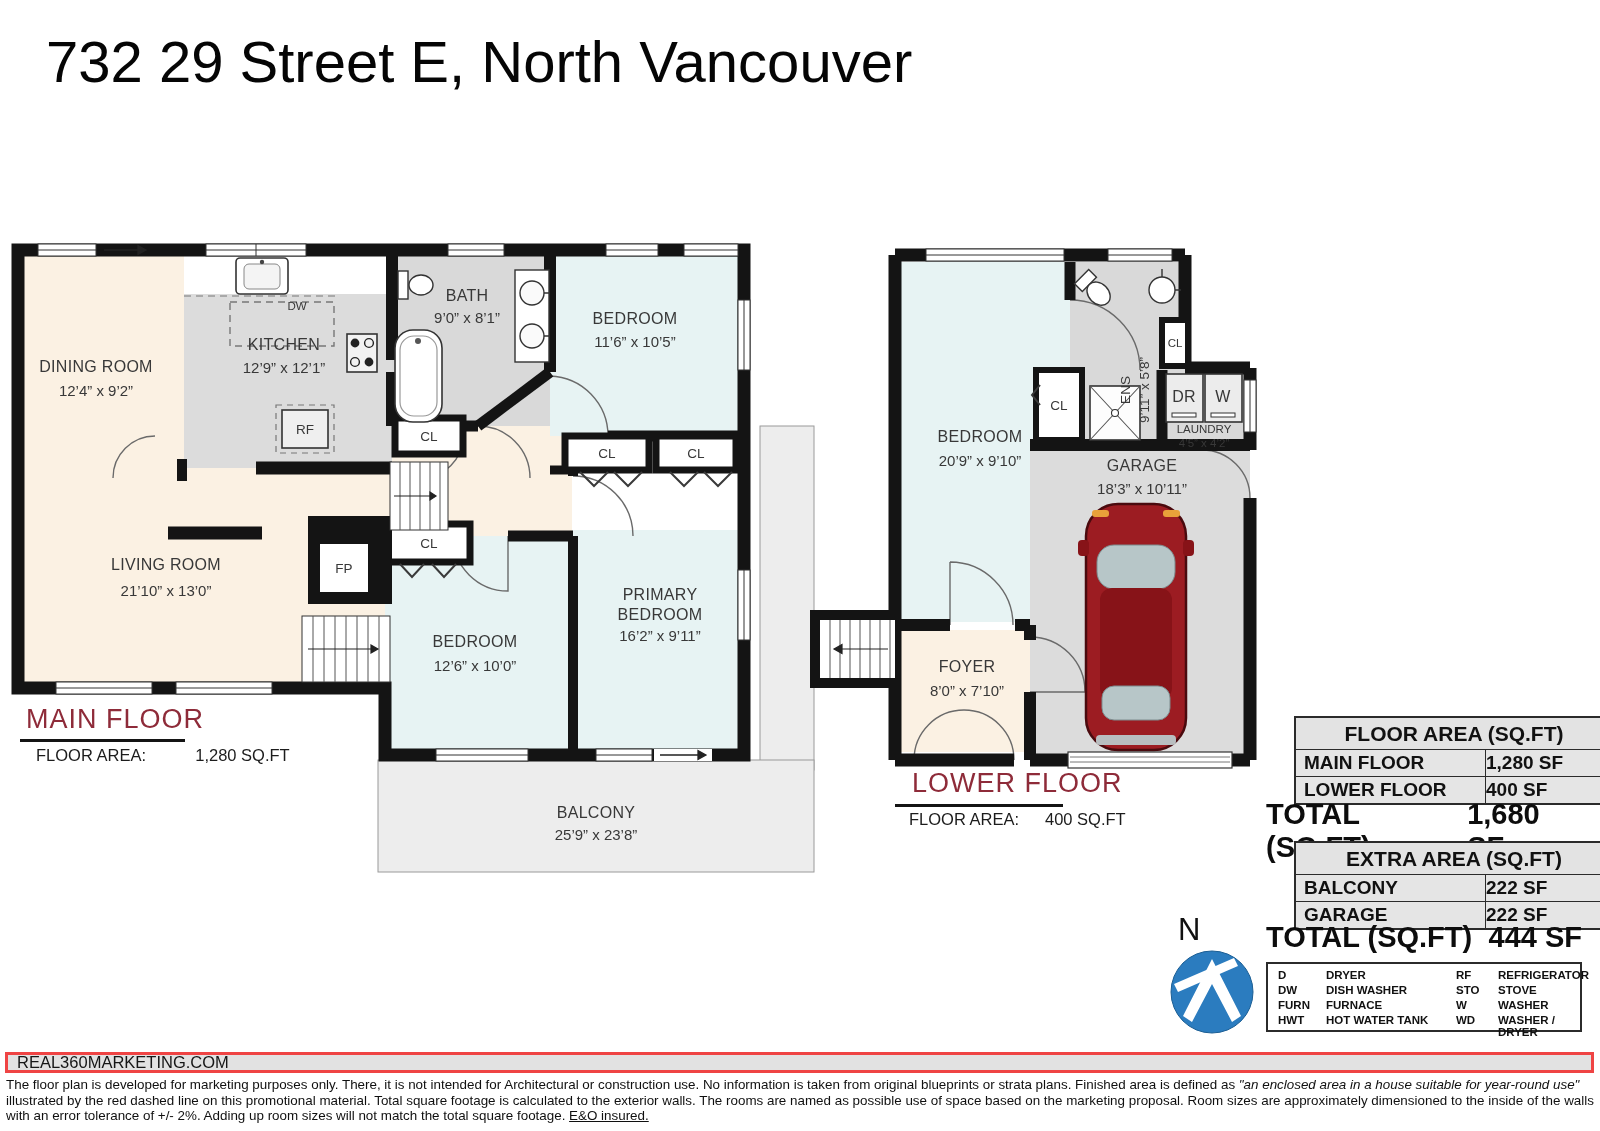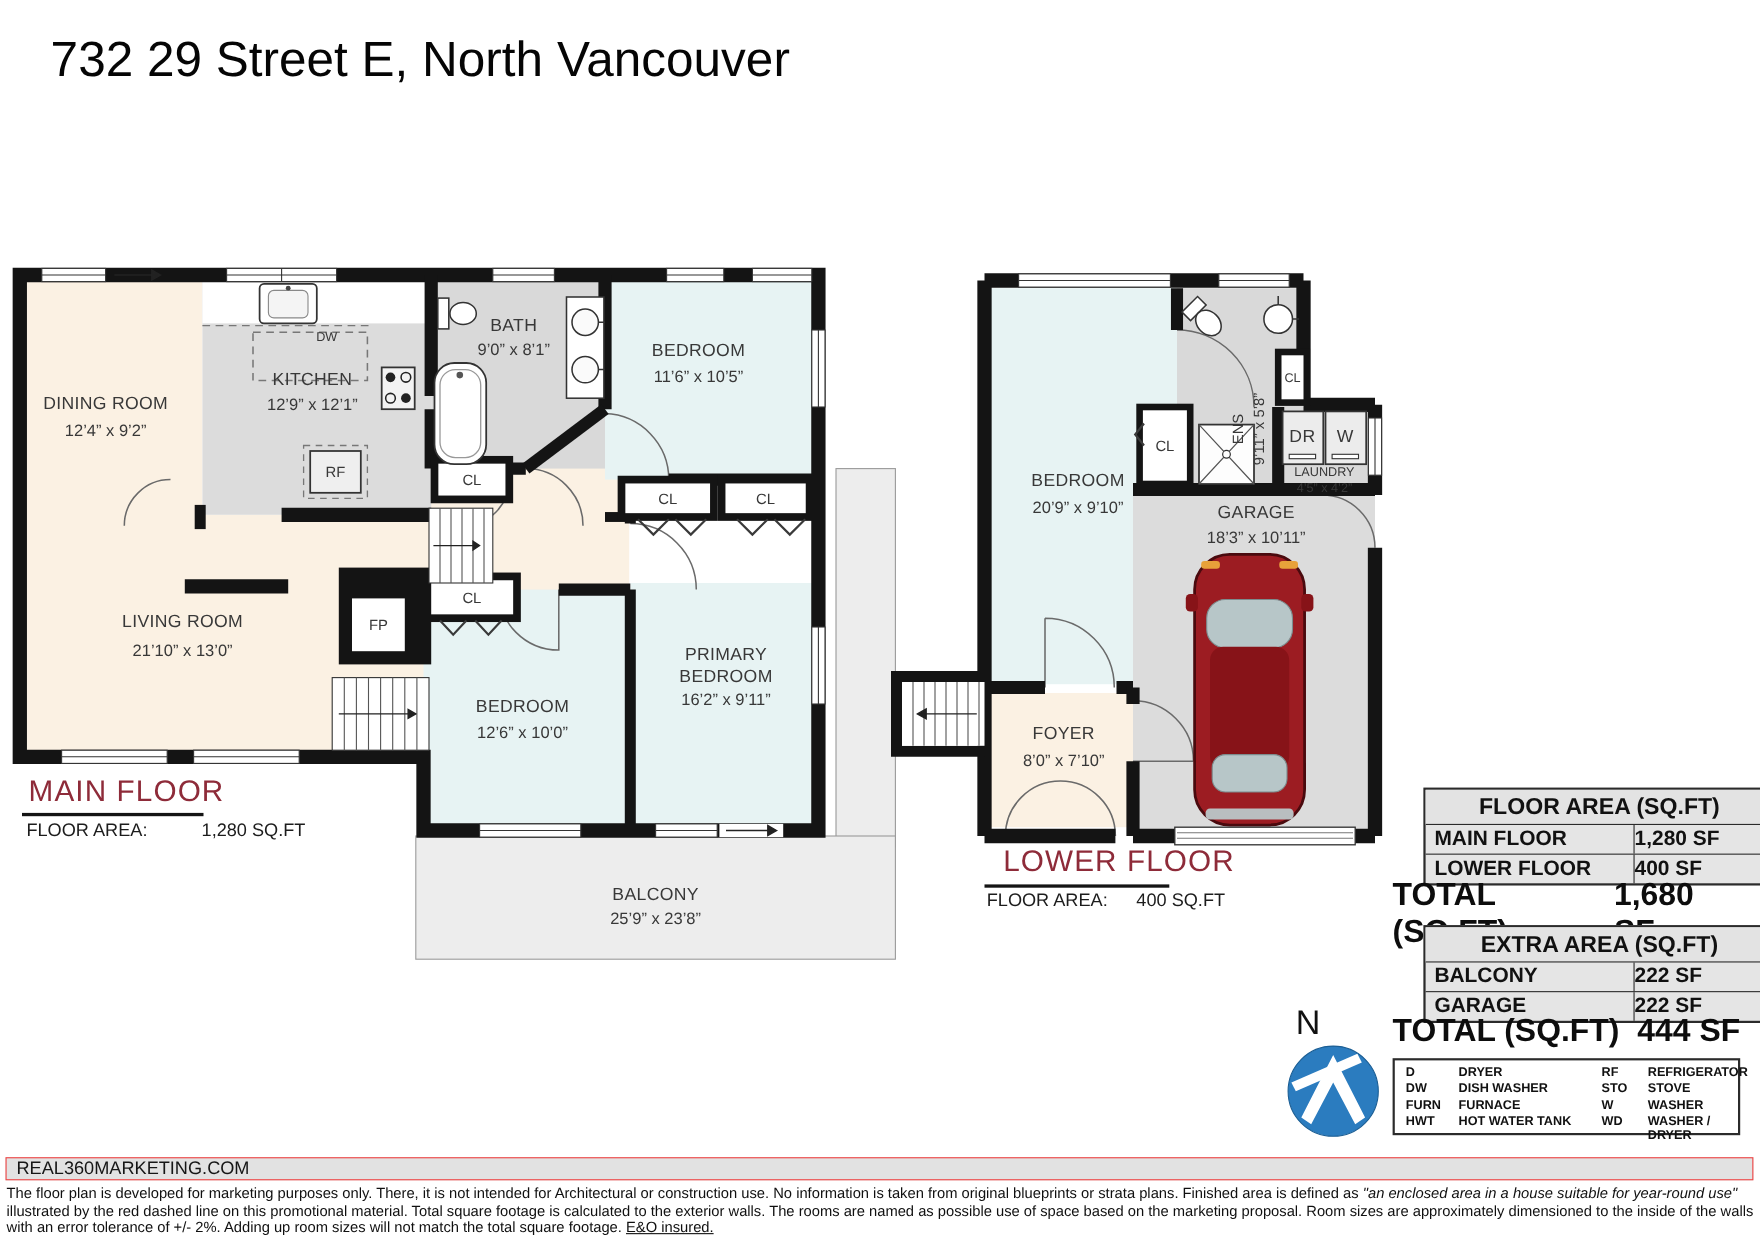--- a/index.html
+++ b/index.html
@@ -1,39 +1,39 @@
 <!DOCTYPE html>
 <html><head>
 <meta charset="utf-8">
 <style>
   html,body{margin:0;padding:0;}
   body{
     width:1600px;height:1131px;position:relative;background:#fff;
     font-family:"Liberation Sans", sans-serif;color:#222;overflow:hidden;
   }
   .abs{position:absolute;}
-  #title{left:46px;top:28px;font-size:45px;font-weight:500;color:#050505;letter-spacing:0px;}
+  #title{left:46px;top:28px;font-size:58px;font-weight:500;color:#050505;letter-spacing:0px;}
   
   .floor-name{font-size:27px;color:#8e2b39;letter-spacing:1px;font-weight:500;}
   .floor-underline{height:3px;background:#141414;}
-  .floor-area-line{font-size:16.5px;color:#1c1c1c;font-weight:500;}
+  .floor-area-line{font-size:16.5px;color:#1c1c1c;font-weight:500;margin-left:12px;}
   
   .area-table{left:1294px;width:316px;border:2px solid #2b2b2b;background:#e5e5e5;font-weight:600;}
   .area-table .hdr{background:#e3e3e3;border-bottom:1px solid #2b2b2b;text-align:center;font-size:21px;padding:4px 0 3px 0;color:#111;}
   .area-table .row{display:flex;border-bottom:1px solid #2b2b2b;font-size:19px;color:#111;}
   .area-table .row:last-child{border-bottom:none;}
   .area-table .row .lbl{flex:1;padding:2px 6px 2px 8px;border-right:1px solid #2b2b2b;}
   .area-table .row .val{width:118px;text-align:left;padding:2px 8px 2px 0;}
   .total-line{left:1266px;width:316px;display:flex;justify-content:space-between;font-size:29px;color:#0d0d0d;font-weight:600;}
   
   #legend{left:1266px;top:962px;width:316px;height:70px;border:2px solid #2b2b2b;background:#fff;
     display:grid;grid-template-columns:48px 130px 42px auto;grid-auto-rows:15px;
     padding:5px 0 0 10px;font-size:11.5px;color:#111;font-weight:600;box-sizing:border-box;}
   
-  #footer-bar{left:5px;top:1052px;width:1589px;height:21px;background:#e2e2e2;border:1px solid #ef4444;box-sizing:border-box;
+  #footer-bar{left:5px;top:1052px;width:1589px;height:21px;background:#e2e2e2;border:3px solid #ef4444;box-sizing:border-box;
     display:flex;align-items:center;justify-content:space-between;padding:0 9px;font-size:16.5px;color:#161616;}
   #disclaimer{left:6px;top:1077px;width:1588px;font-size:13.4px;line-height:1.17;color:#101010;}
   #disclaimer i{font-style:italic;}
   #disclaimer b{font-weight:400;text-decoration:underline;}
   
   #north-n{left:1178px;top:912px;font-size:31px;color:#111;}
   #north-circle{left:1170px;top:950px;width:84px;height:84px;}
   
   svg text{font-family:"Liberation Sans",sans-serif;fill:#383838;}
   .rm{font-size:16px;letter-spacing:.3px;}

